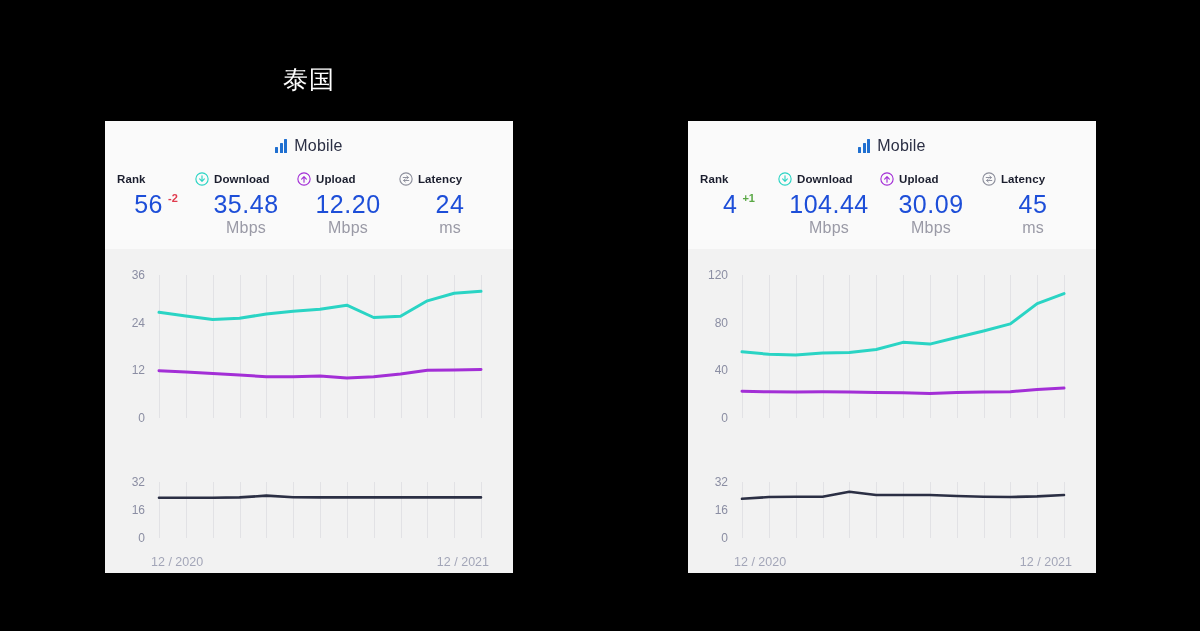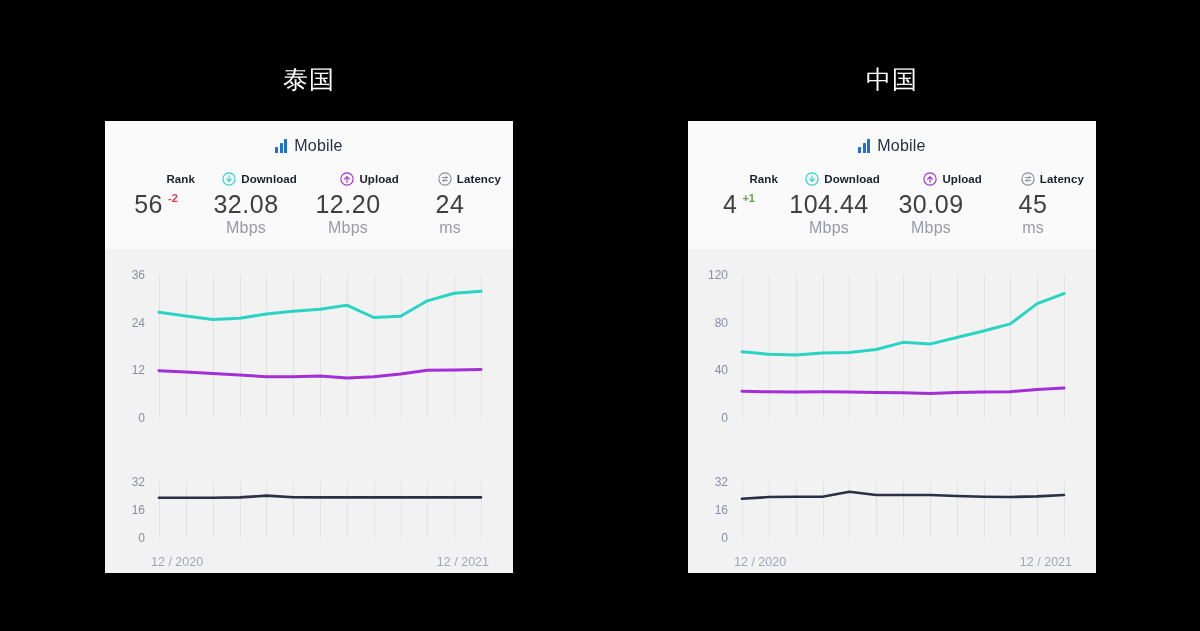--- a/index.html
+++ b/index.html
@@ -74,32 +74,32 @@
   .metrics {
     display: flex;
     align-items: flex-start;
     margin-top: 14px;
     padding: 0 12px;
   }
   .metric { flex: 1; text-align: center; position: relative; }
   .metric-rank { flex: 0 0 78px; }
 
   .metric-head {
-    display: flex; align-items: center; justify-content: flex-end; gap: 5px;
+    display: flex; align-items: center; justify-content: flex-start; gap: 5px;
     height: 16px;
   }
   .metric-name {
     font-size: 11.5px; font-weight: bold; color: #1b1e2e; letter-spacing: .1px;
     white-space: nowrap;
   }
   .mi { width: 14px; height: 14px; display: block; }
 
   .metric-body { margin-top: 4px; position: relative; }
   .metric-value {
-    font-size: 25px; color: #404040; font-weight: 300;
+    font-size: 25px; color: #1d4ed8; font-weight: 300;
     letter-spacing: .5px; line-height: 27px;
   }
   .metric-unit {
     font-size: 16px; color: #9a9aa6; margin-top: 1px; letter-spacing: .2px;
   }
   .rank-row { display: inline-flex; align-items: flex-start; }
   .rank-delta {
     font-size: 11px; font-weight: bold; margin-left: 5px; margin-top: 1px;
   }
   .delta-down { color: #e03b4e; }
@@ -118,21 +118,20 @@
   .gridline { stroke: #e2e2e5; stroke-width: 1; }
   .series-line { fill: none; stroke-linecap: round; stroke-linejoin: round; }
 </style>
 </head>
 <body>
 
 <div class="stage">
 
   <div class="country-title title-left">泰国</div>
 
-  <div class="country-title title-right">中国</div>
 
 
   <div class="card card-left">
     <div class="card-header">
       <div class="mobile-row">
         <span class="mobile-bars">
           <i></i>
             <i></i>
             <i></i>
         </span>
@@ -154,21 +153,21 @@
 
         <div class="metric">
           <div class="metric-head">
             <svg class="mi" viewBox="0 0 16 16">
               <circle cx="8" cy="8" r="7" fill="none" stroke="#2ad4c4" stroke-width="1.3"></circle>
               <path d="M8 4.3 V10.3 M5.3 7.8 L8 10.6 L10.7 7.8" fill="none" stroke="#2ad4c4" stroke-width="1.3" stroke-linecap="round" stroke-linejoin="round"></path>
             </svg>
             <span class="metric-name">Download</span>
           </div>
           <div class="metric-body">
-            <div class="metric-value">32.08</div>
+            <div class="metric-value">35.48</div>
             <div class="metric-unit">Mbps</div>
           </div>
         </div>
 
         <div class="metric">
           <div class="metric-head">
             <svg class="mi" viewBox="0 0 16 16">
               <circle cx="8" cy="8" r="7" fill="none" stroke="#a32fd6" stroke-width="1.3"></circle>
               <path d="M8 11.7 V5.7 M5.3 8.2 L8 5.4 L10.7 8.2" fill="none" stroke="#a32fd6" stroke-width="1.3" stroke-linecap="round" stroke-linejoin="round"></path>
             </svg>

